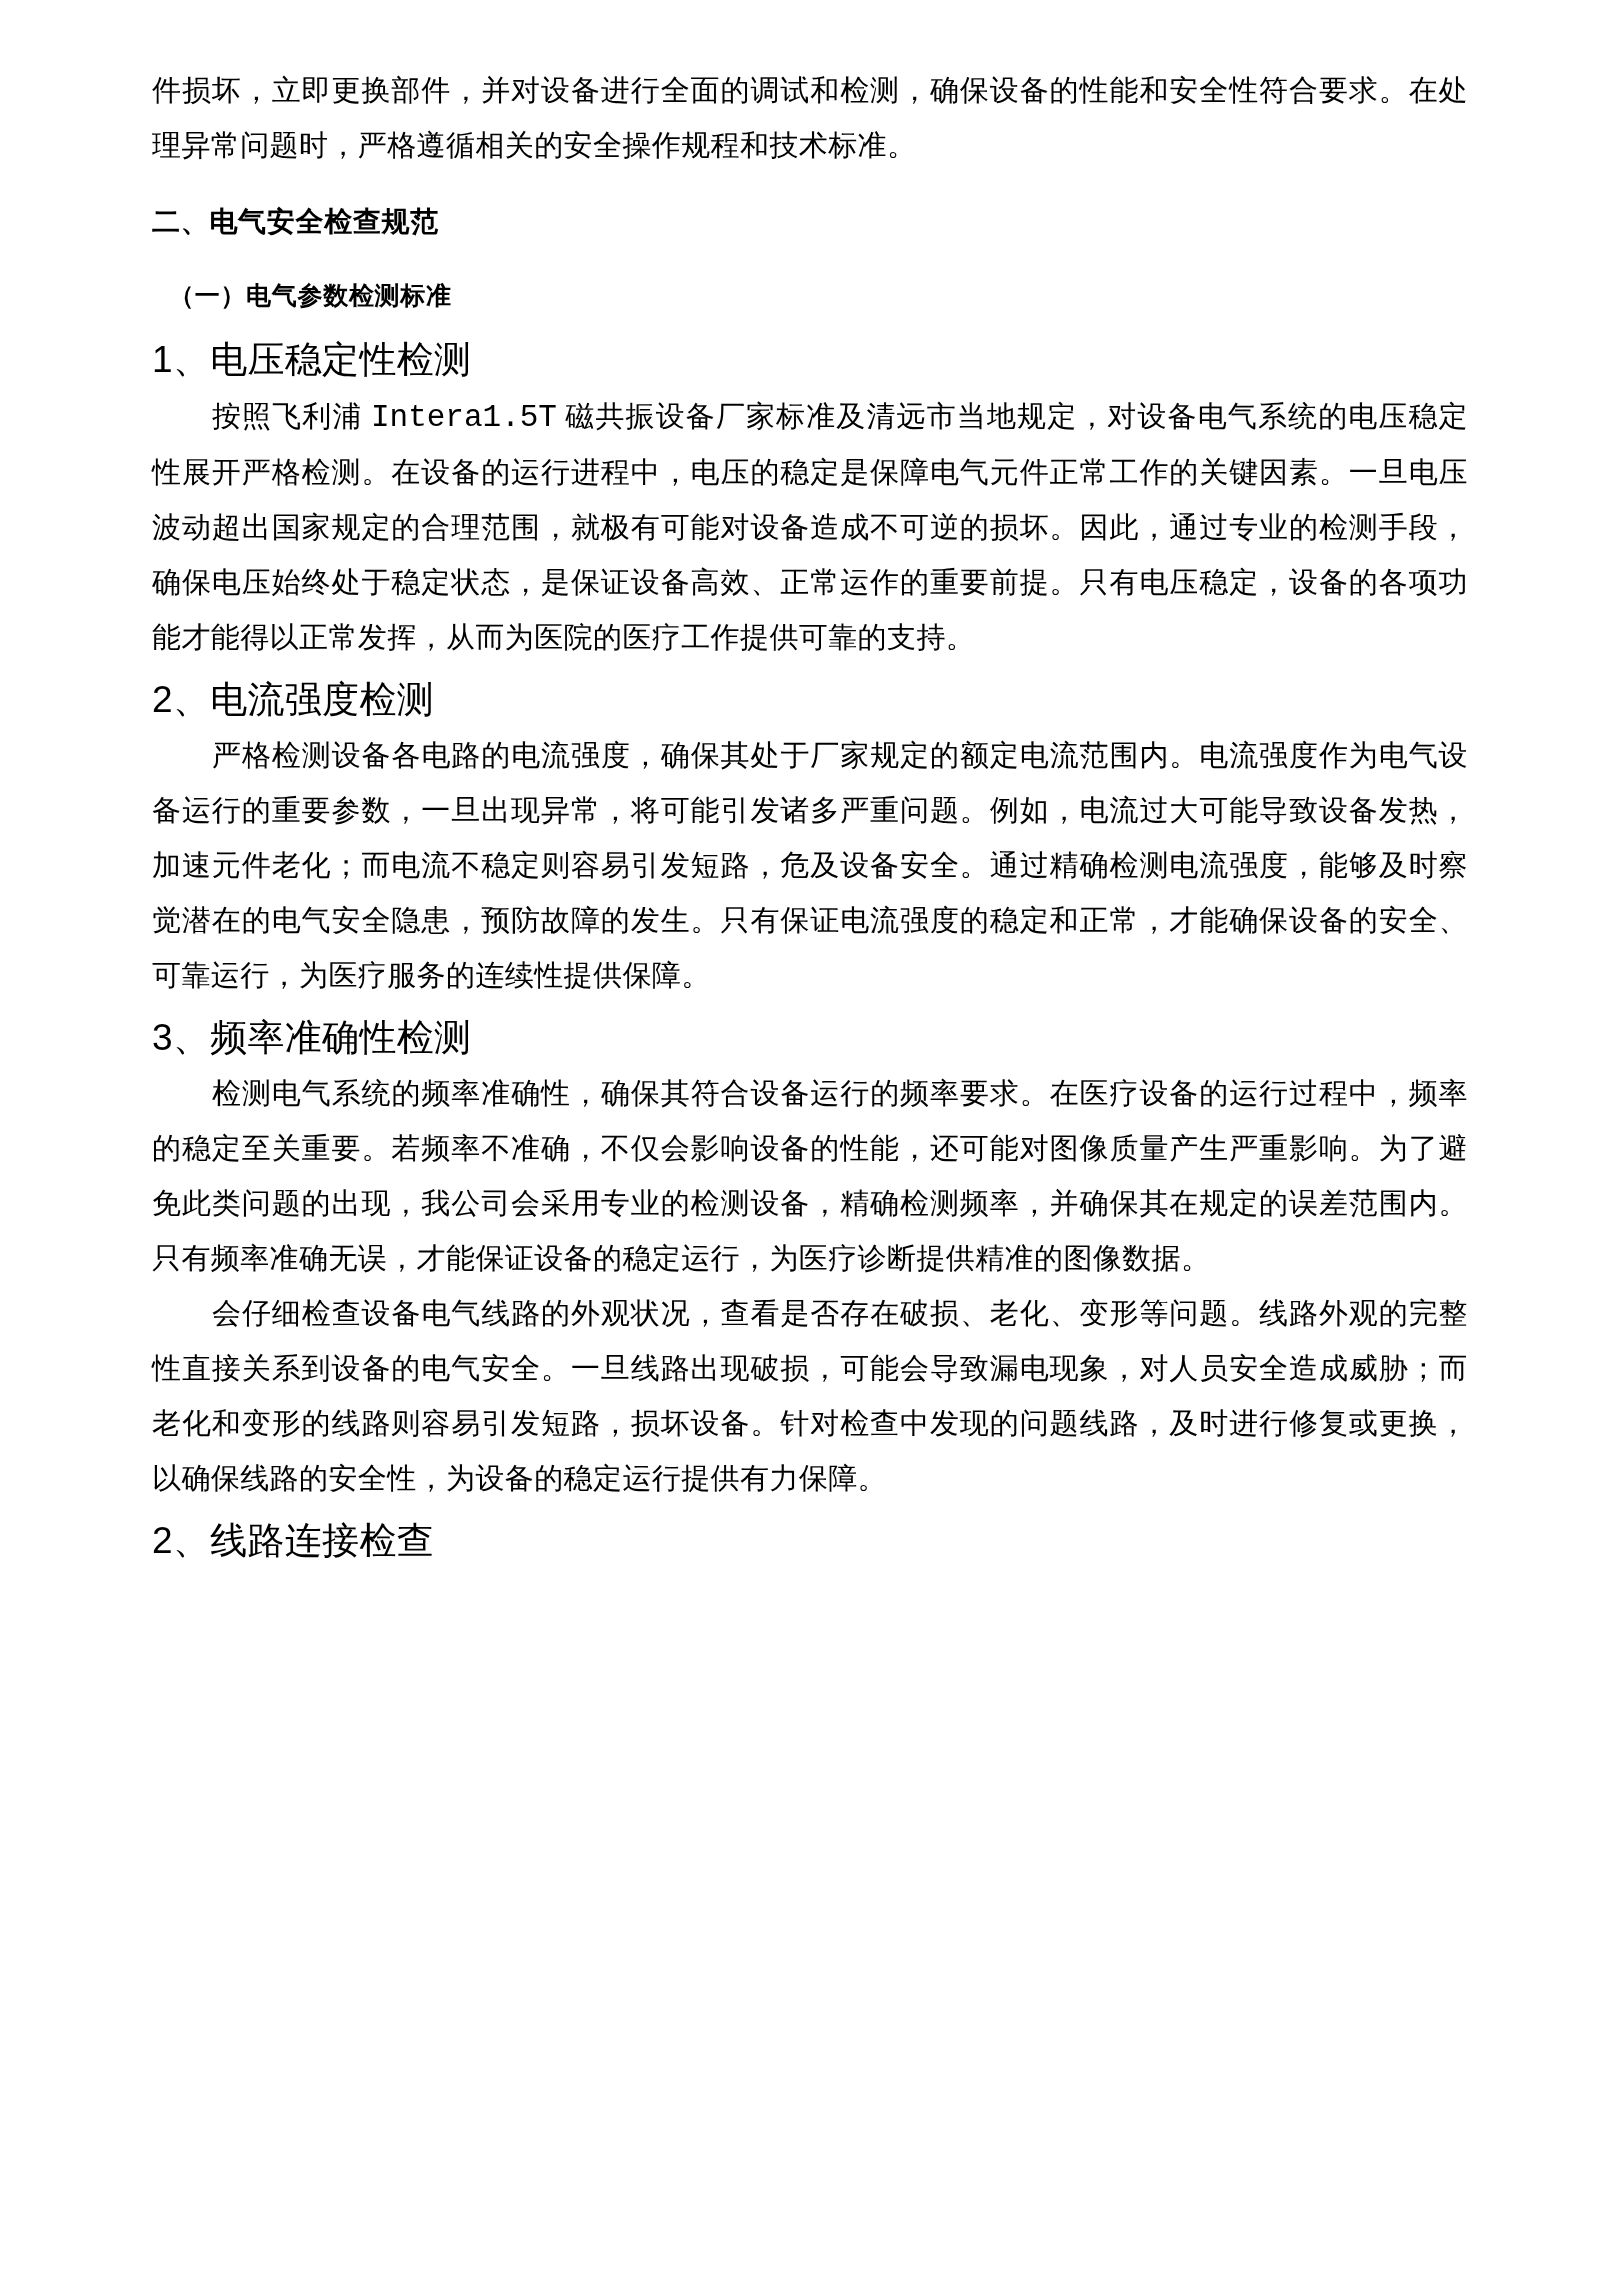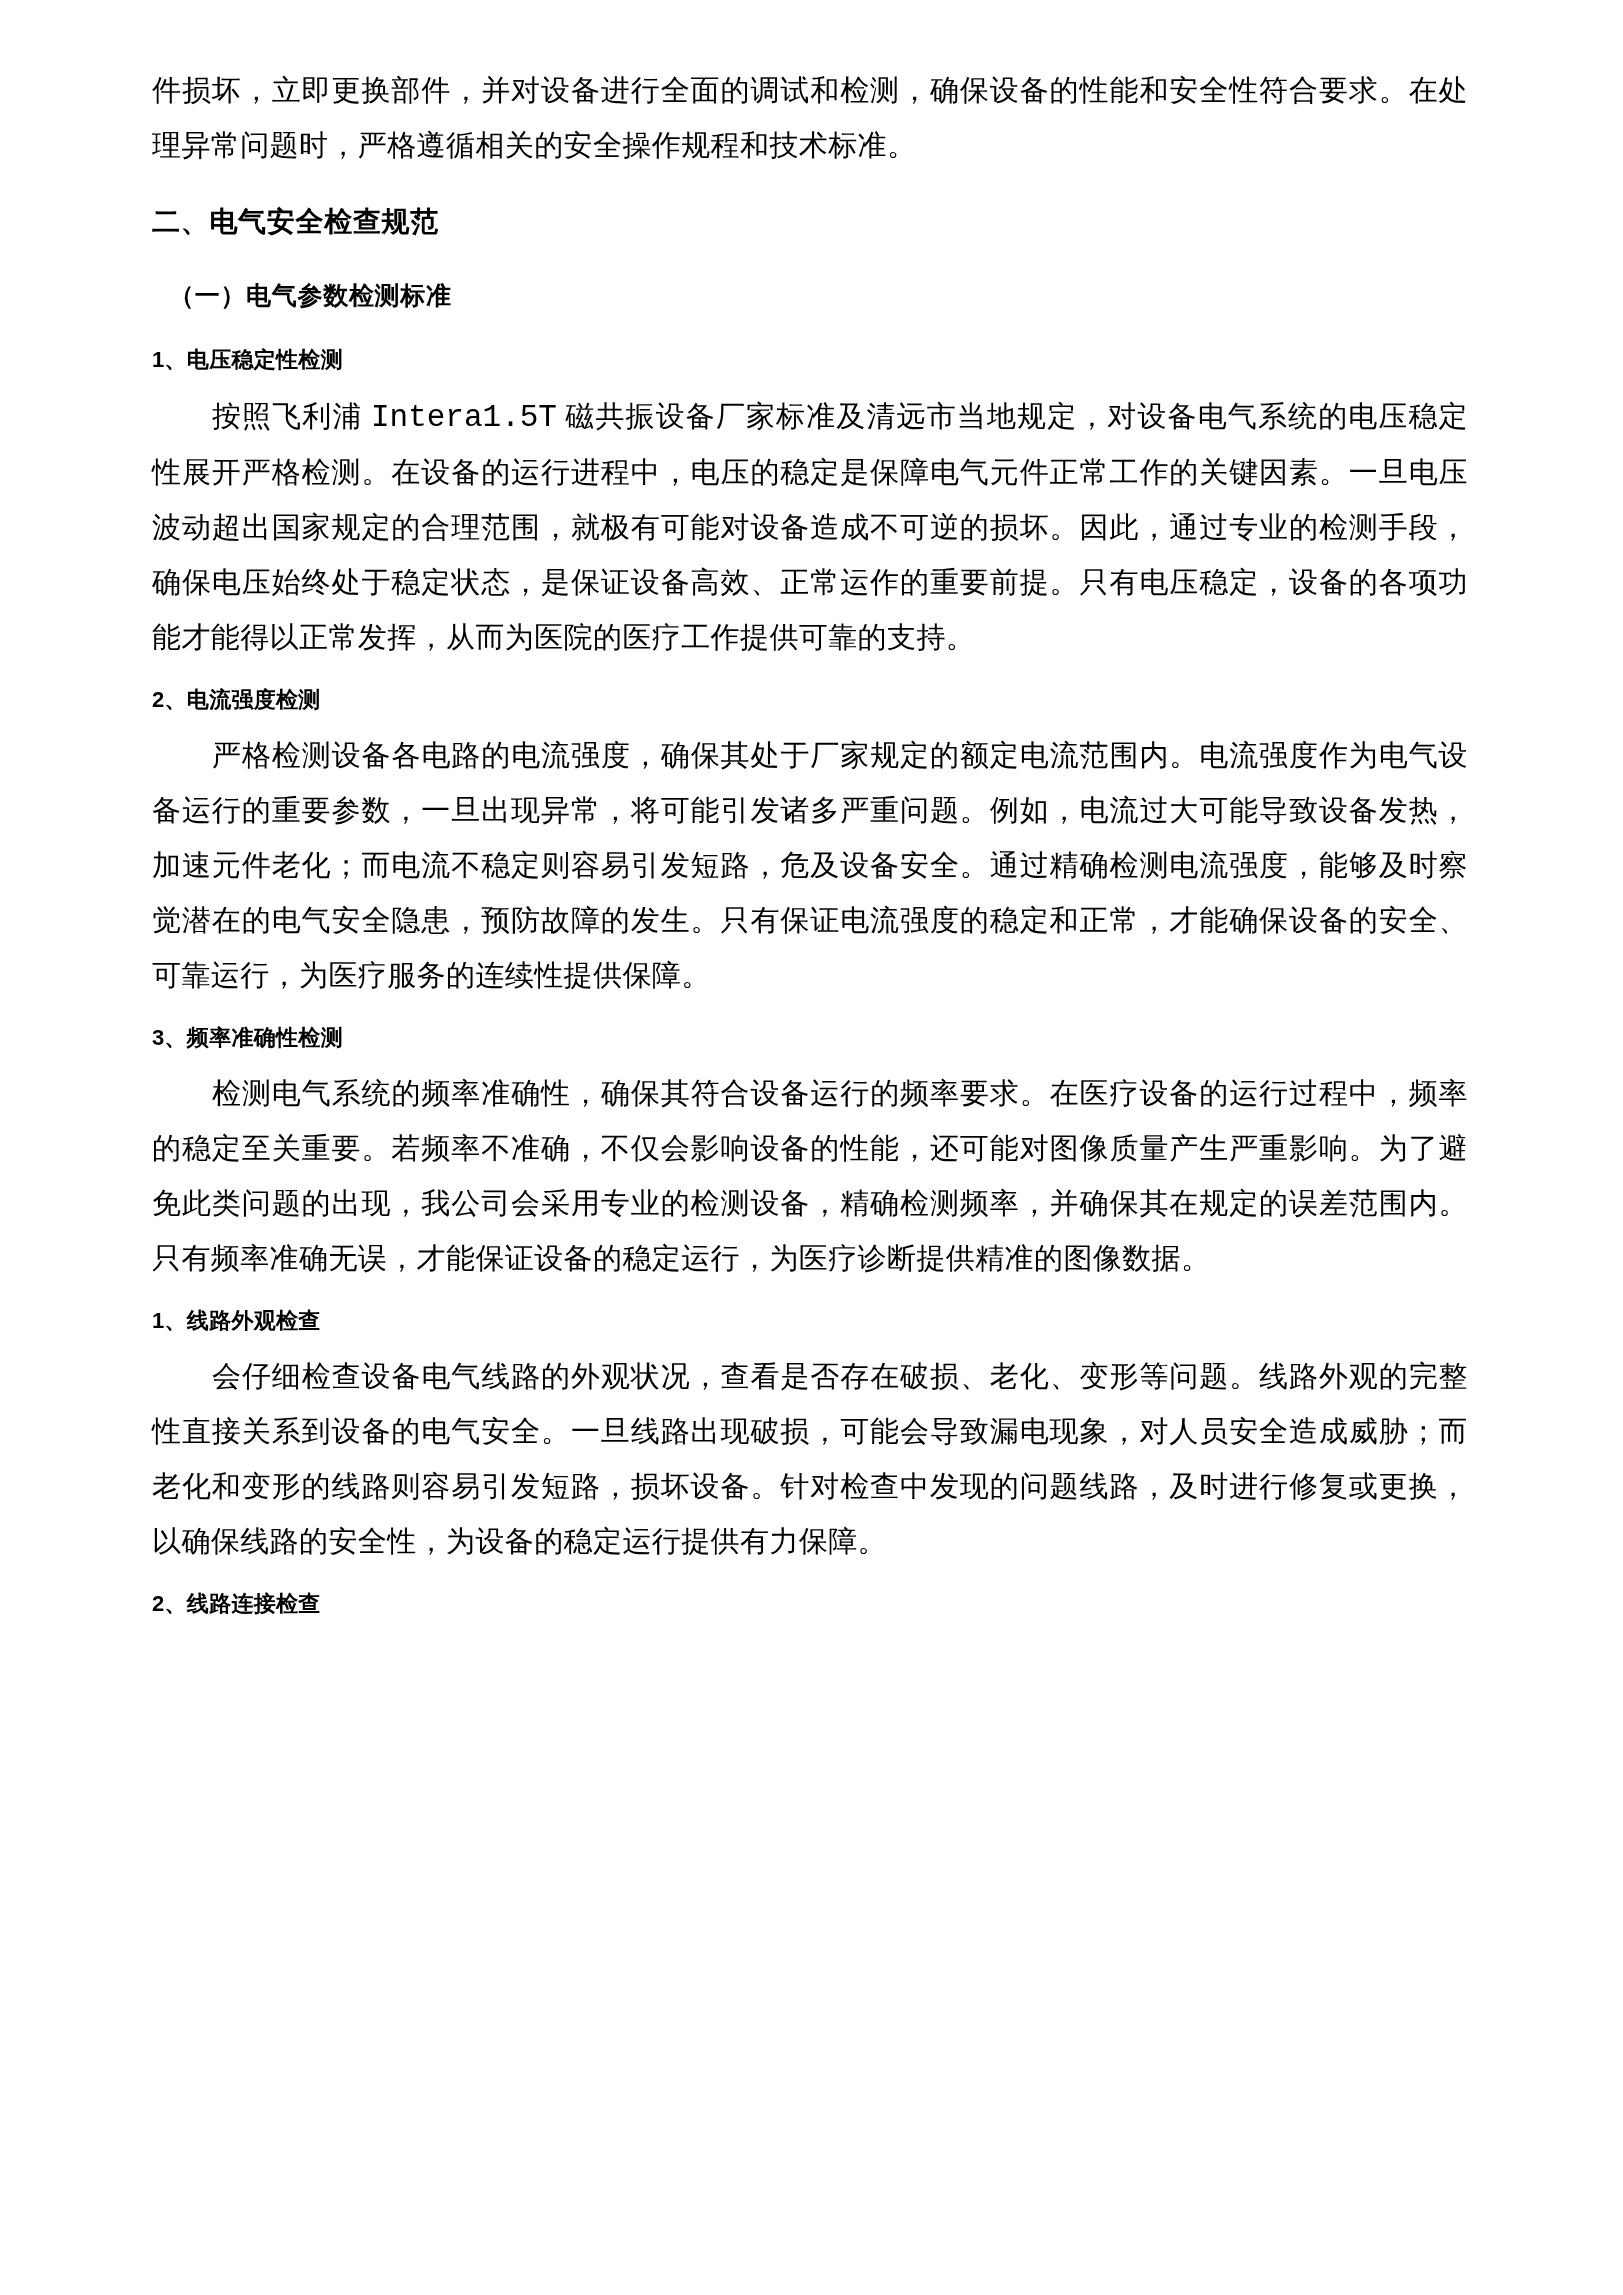--- a/index.html
+++ b/index.html
@@ -62,22 +62,22 @@
     font-size: 25px;
     line-height: 62px;
     color: #000000;
     margin: 10.5px 0 2.6px 0;
     text-indent: 17px;
     letter-spacing: 0.7px;
   }
 
   .h3 {
     font-family: "Liberation Sans", "DejaVu Sans", sans-serif;
-    font-weight: bold;
-    font-size: 22px;
+    font-weight: normal;
+    font-size: 37px;
     line-height: 54px;
     color: #000000;
     margin: 7.9px 0 1.3px 0;
     text-indent: 0;
     letter-spacing: 0.3px;
   }
 
   
   .latin {
     font-family: "Liberation Mono", "DejaVu Sans Mono", monospace;
@@ -93,18 +93,17 @@
 
   <p class="para cont">件损坏，立即更换部件，并对设备进行全面的调试和检测，确保设备的性能和安全性符合要求。在处理异常问题时，严格遵循相关的安全操作规程和技术标准。</p>
       <div class="h1">二、电气安全检查规范</div>
       <div class="h2">（一）电气参数检测标准</div>
       <div class="h3">1、电压稳定性检测</div>
       <p class="para indent"><span>按照飞利浦 </span><span class="latin">Intera1.5T</span><span> 磁共振设备厂家标准及清远市当地规定，对设备电气系统的电压稳定性展开严格检测。在设备的运行进程中，电压的稳定是保障电气元件正常工作的关键因素。一旦电压波动超出国家规定的合理范围，就极有可能对设备造成不可逆的损坏。因此，通过专业的检测手段，确保电压始终处于稳定状态，是保证设备高效、正常运作的重要前提。只有电压稳定，设备的各项功能才能得以正常发挥，从而为医院的医疗工作提供可靠的支持。</span></p>
       <div class="h3">2、电流强度检测</div>
       <p class="para indent">严格检测设备各电路的电流强度，确保其处于厂家规定的额定电流范围内。电流强度作为电气设备运行的重要参数，一旦出现异常，将可能引发诸多严重问题。例如，电流过大可能导致设备发热，加速元件老化；而电流不稳定则容易引发短路，危及设备安全。通过精确检测电流强度，能够及时察觉潜在的电气安全隐患，预防故障的发生。只有保证电流强度的稳定和正常，才能确保设备的安全、可靠运行，为医疗服务的连续性提供保障。</p>
       <div class="h3">3、频率准确性检测</div>
       <p class="para indent">检测电气系统的频率准确性，确保其符合设备运行的频率要求。在医疗设备的运行过程中，频率的稳定至关重要。若频率不准确，不仅会影响设备的性能，还可能对图像质量产生严重影响。为了避免此类问题的出现，我公司会采用专业的检测设备，精确检测频率，并确保其在规定的误差范围内。只有频率准确无误，才能保证设备的稳定运行，为医疗诊断提供精准的图像数据。</p>
-      <div class="h3">1、线路外观检查</div>
       <p class="para indent">会仔细检查设备电气线路的外观状况，查看是否存在破损、老化、变形等问题。线路外观的完整性直接关系到设备的电气安全。一旦线路出现破损，可能会导致漏电现象，对人员安全造成威胁；而老化和变形的线路则容易引发短路，损坏设备。针对检查中发现的问题线路，及时进行修复或更换，以确保线路的安全性，为设备的稳定运行提供有力保障。</p>
       <div class="h3">2、线路连接检查</div>
     </div>
 </div>
 
 
 </body></html>

